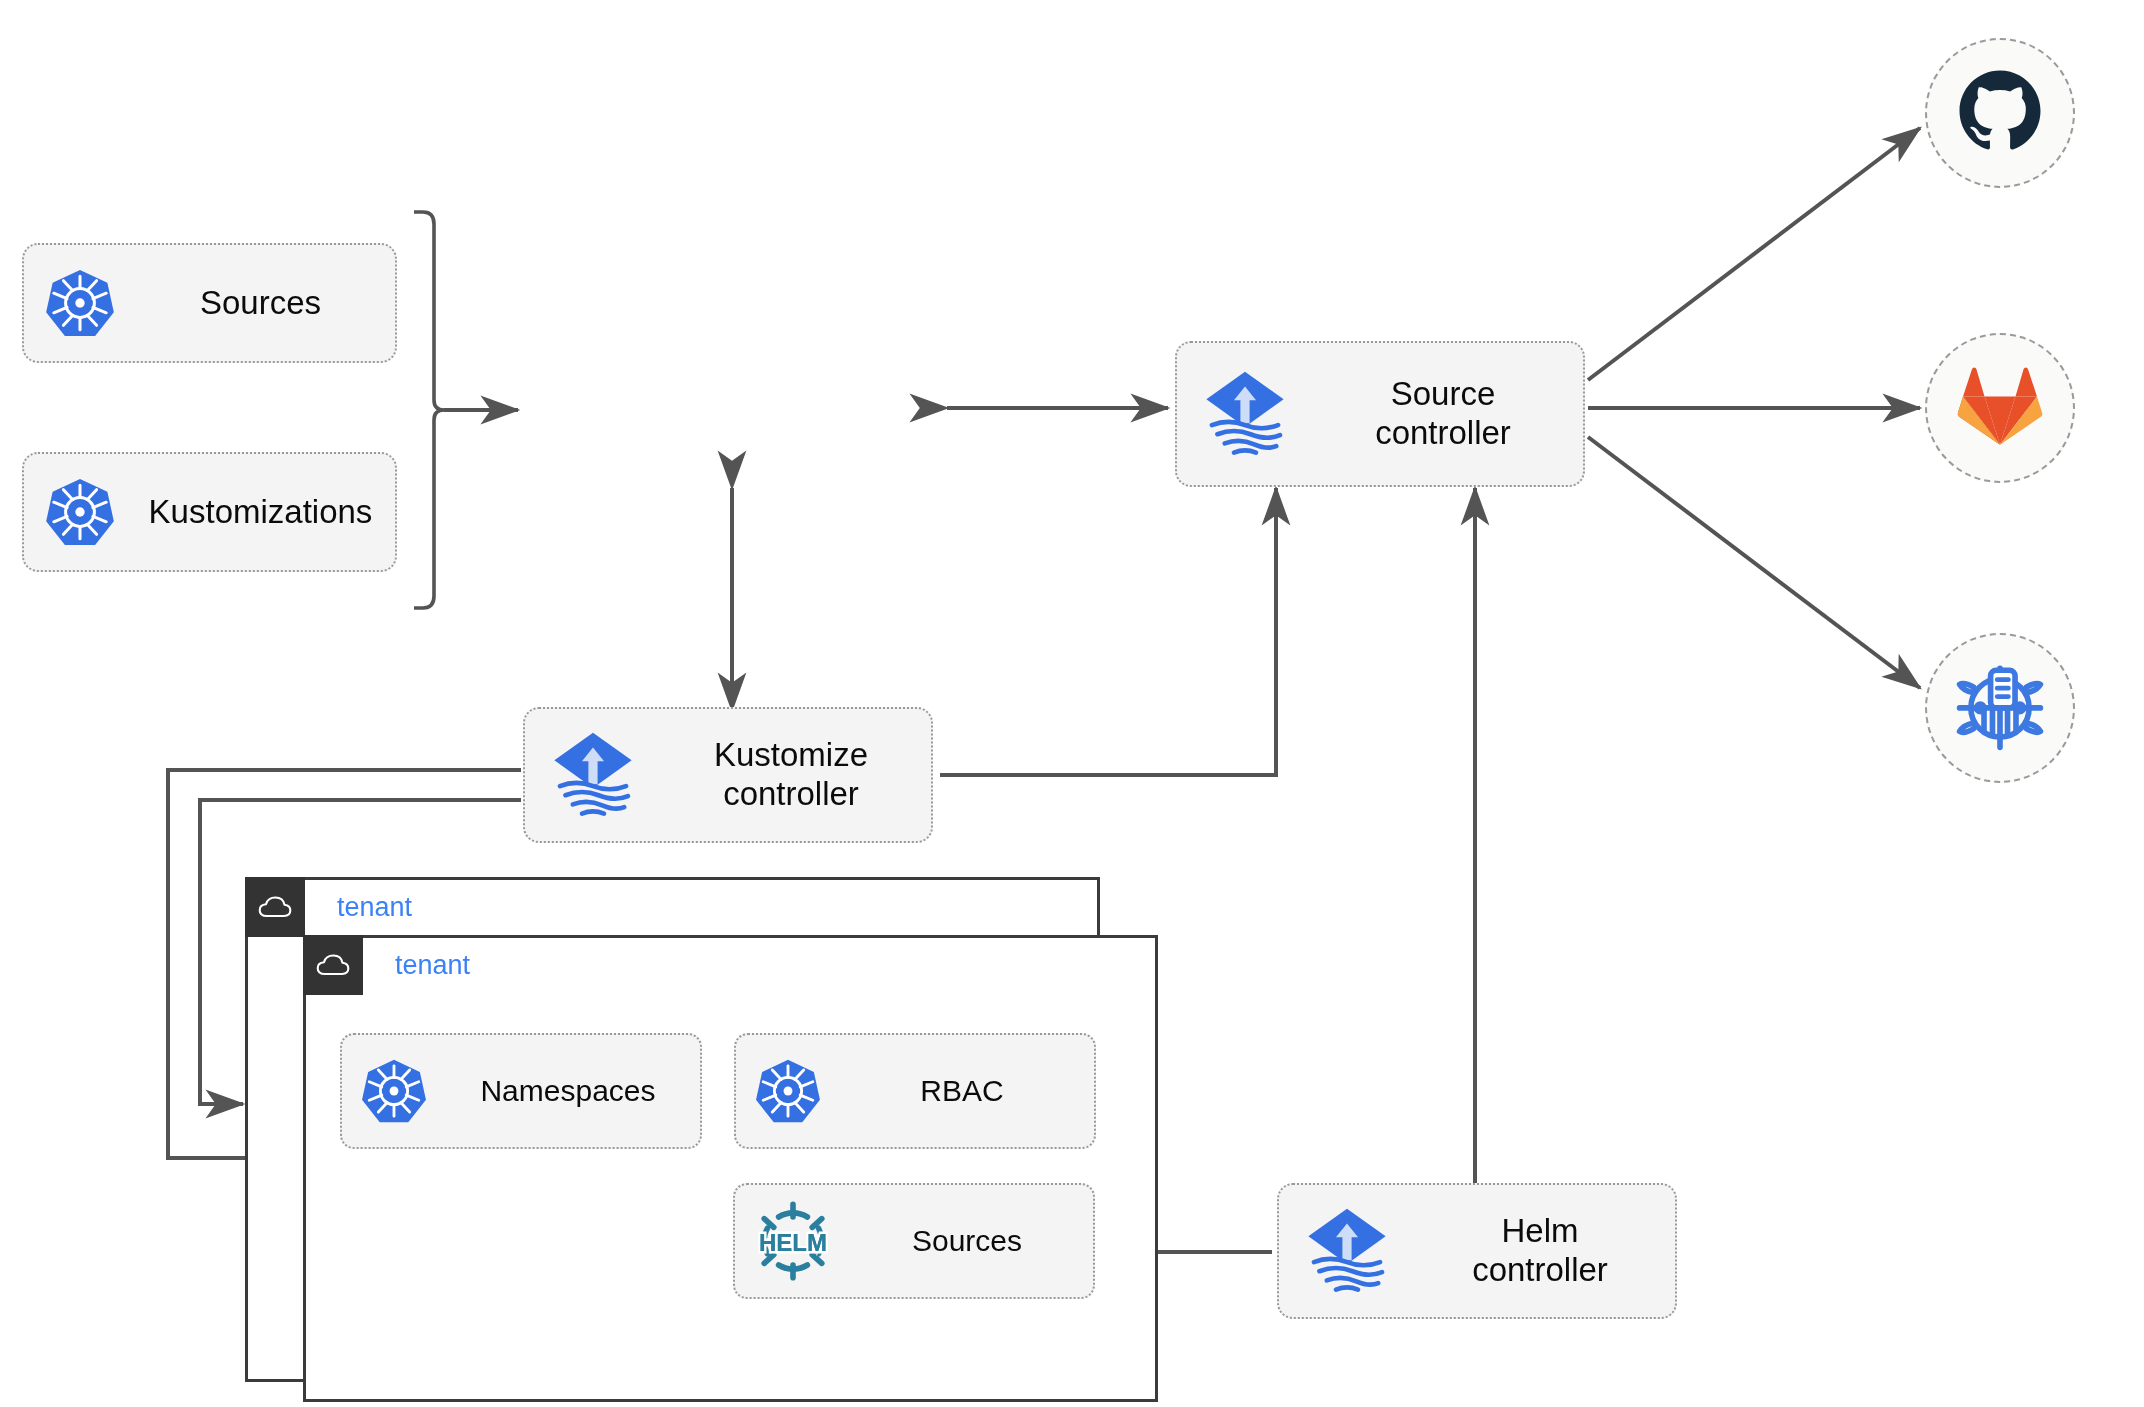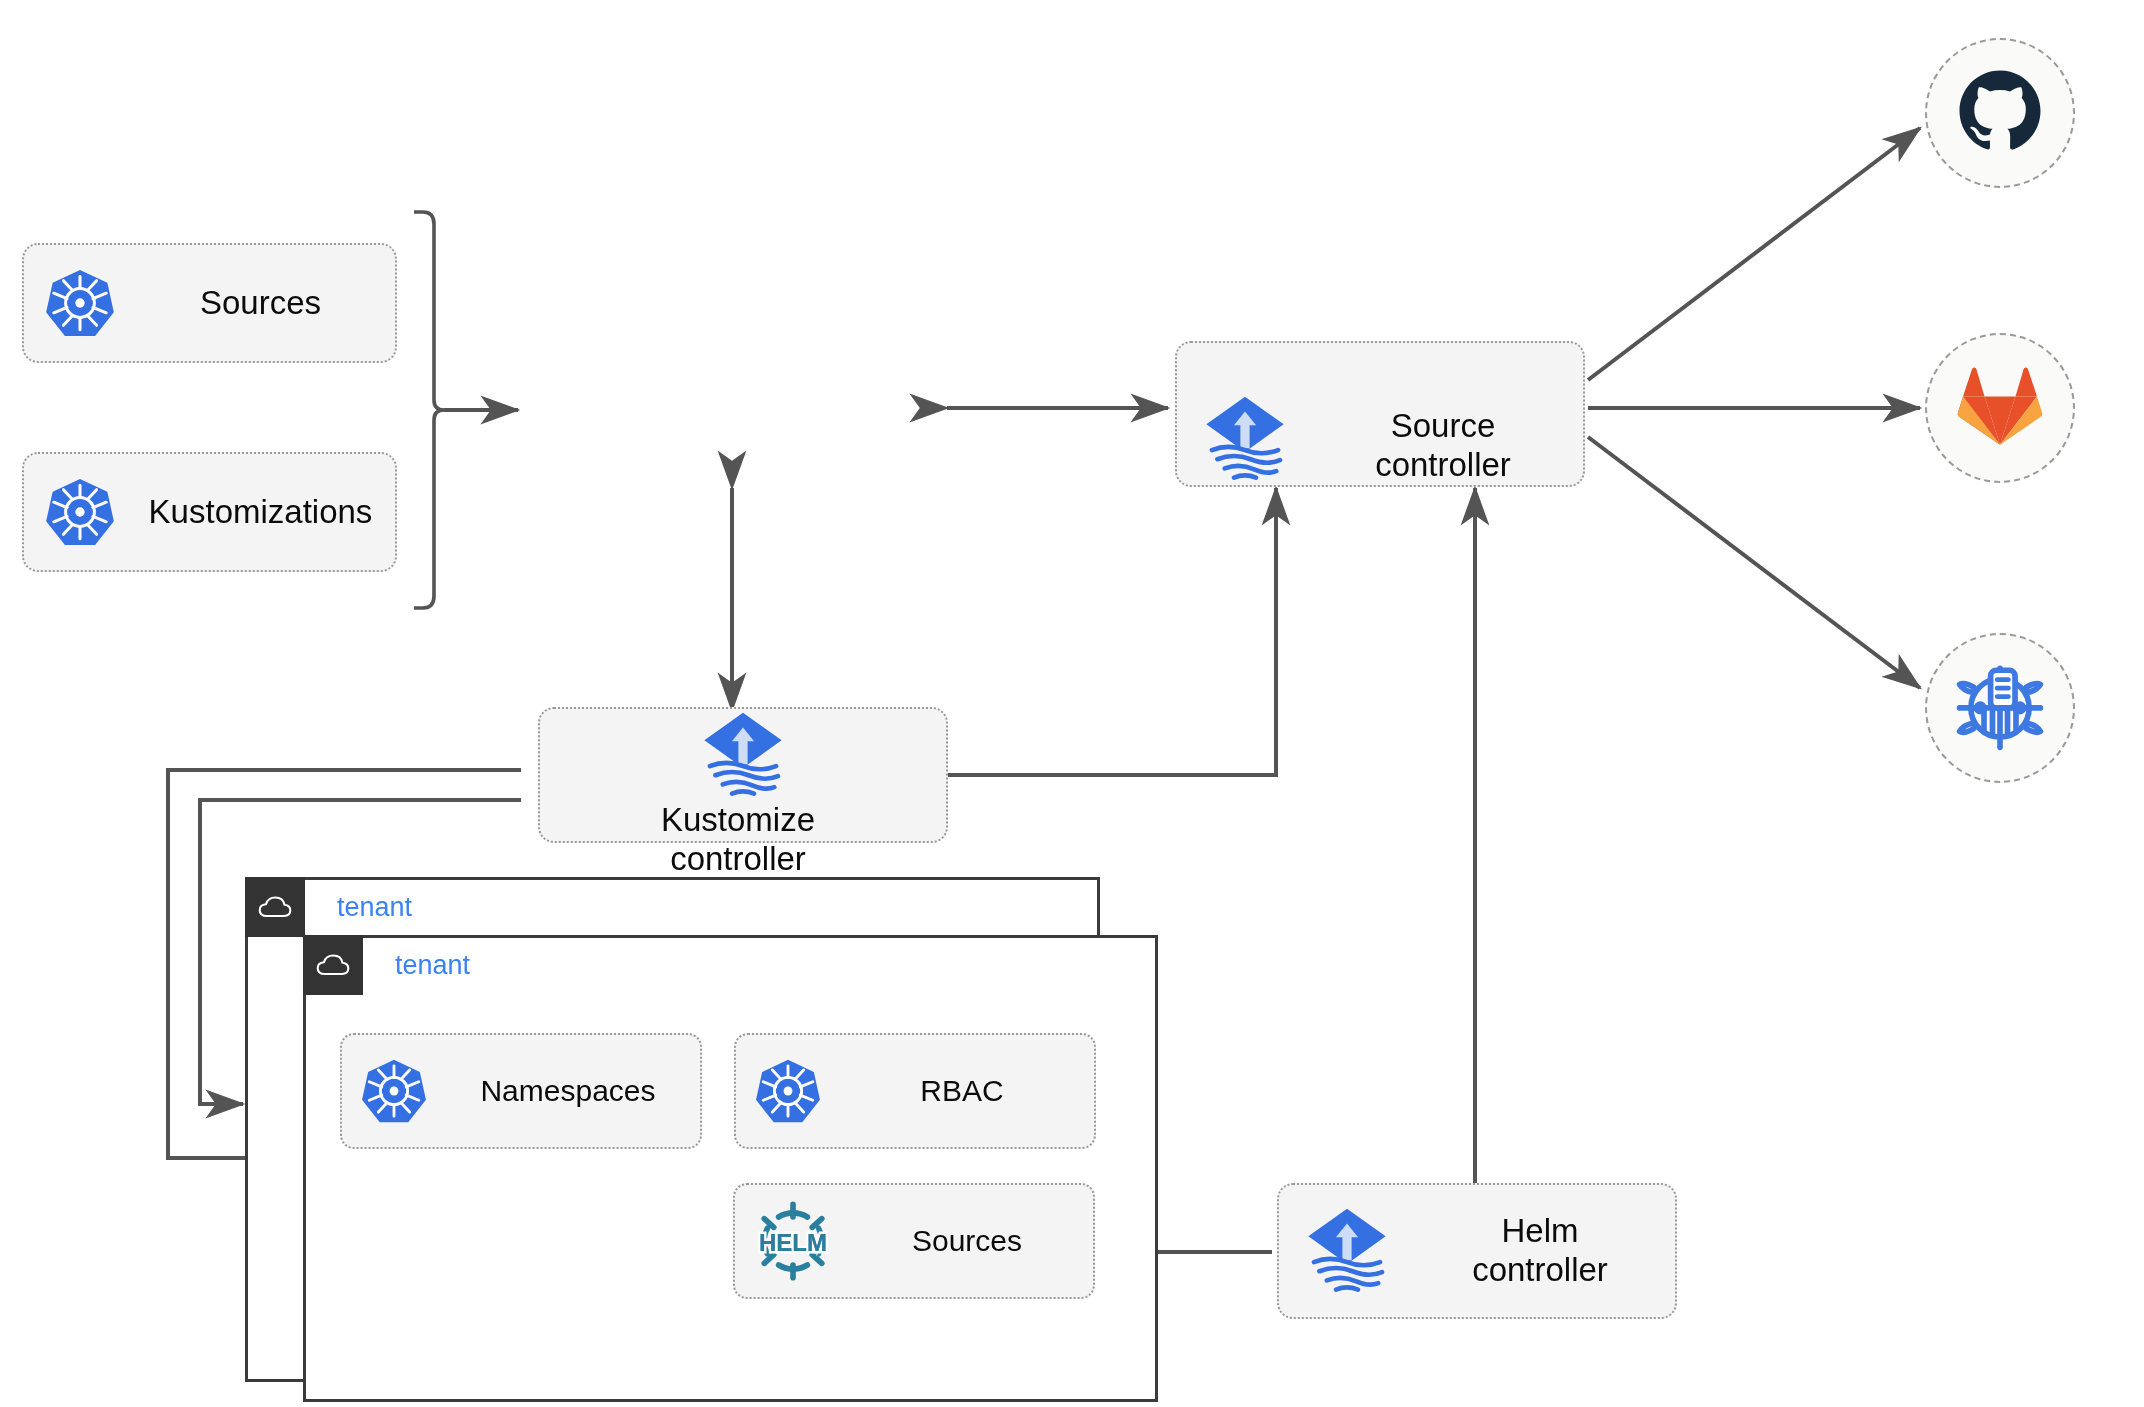--- a/index.html
+++ b/index.html
@@ -171,38 +171,38 @@
                    M27 19 L40 33 M60 67 L73 81
                    M27 81 L40 67 M60 33 L73 19"></path>
         </g>
         <circle cx="50" cy="50" r="6.5" fill="#ffffff"></circle>
       </svg>
     </span>
     <span class="nlabel">Kustomizations</span>
   </div>
 
 
-  <div class="node" style="left:1175px; top:341px; width:410px; height:146px;align-items:flex-end;">
+  <div class="node" style="left:1175px; top:341px; width:410px; height:146px;">
     <span class="nicon" style="width:136px;">
       <svg width="92" height="92" viewBox="0 0 100 100" xmlns="http://www.w3.org/2000/svg">
         <path d="M50 4 L92 34 L50 64 L8 34 Z" fill="#3570E3"></path>
         <path d="M50 20 L62 35 L55 35 L55 60 L45 60 L45 35 L38 35 Z" fill="#cddcf7"></path>
         <g stroke="#3570E3" stroke-width="5" fill="none" stroke-linecap="round">
           <path d="M14 62 Q32 55 50 62 Q68 69 86 62"></path>
           <path d="M20 72 Q38 65 56 72 Q74 79 88 73"></path>
           <path d="M28 82 Q44 76 60 83 Q74 89 84 85"></path>
           <path d="M38 92 Q50 87 62 92"></path>
         </g>
       </svg>
     </span>
     <span class="nlabel">Source
 controller</span>
   </div>
 
-  <div class="node" style="left:538px; top:707px; width:410px; height:136px;flex-direction:column;">
+  <div class="node" style="left:523px; top:707px; width:410px; height:136px;">
     <span class="nicon" style="width:136px;">
       <svg width="92" height="92" viewBox="0 0 100 100" xmlns="http://www.w3.org/2000/svg">
         <path d="M50 4 L92 34 L50 64 L8 34 Z" fill="#3570E3"></path>
         <path d="M50 20 L62 35 L55 35 L55 60 L45 60 L45 35 L38 35 Z" fill="#cddcf7"></path>
         <g stroke="#3570E3" stroke-width="5" fill="none" stroke-linecap="round">
           <path d="M14 62 Q32 55 50 62 Q68 69 86 62"></path>
           <path d="M20 72 Q38 65 56 72 Q74 79 88 73"></path>
           <path d="M28 82 Q44 76 60 83 Q74 89 84 85"></path>
           <path d="M38 92 Q50 87 62 92"></path>
         </g>

